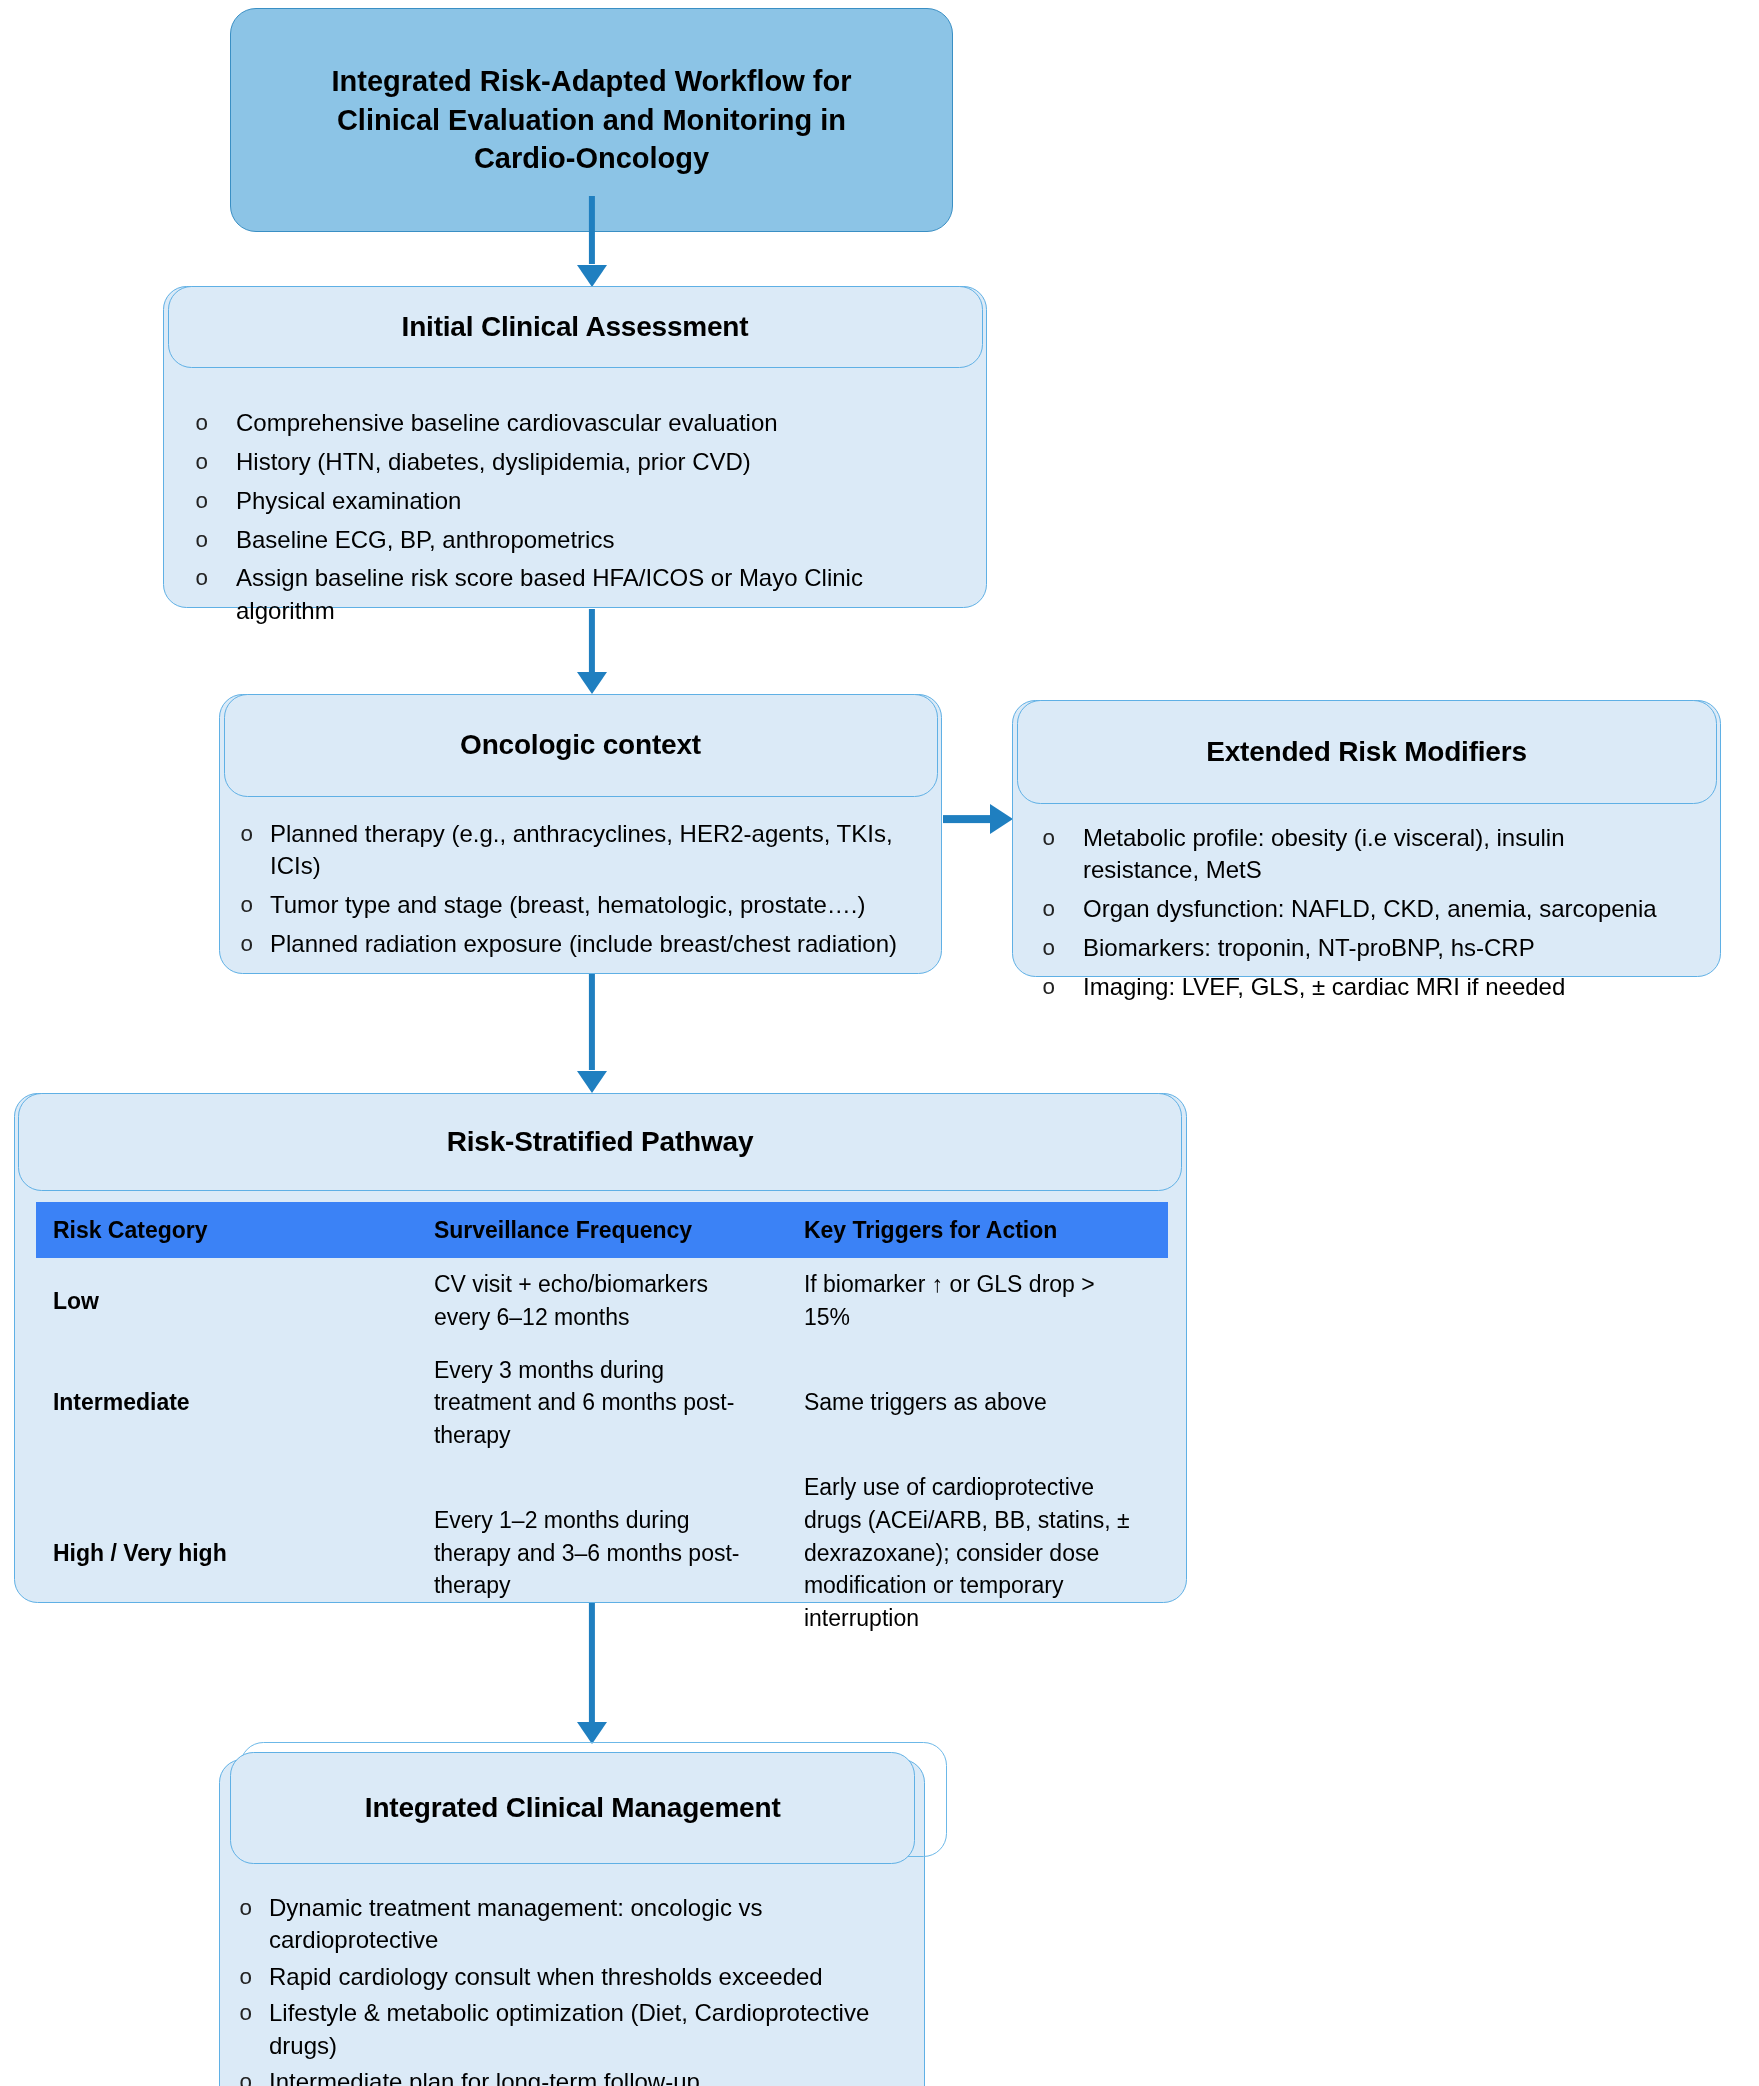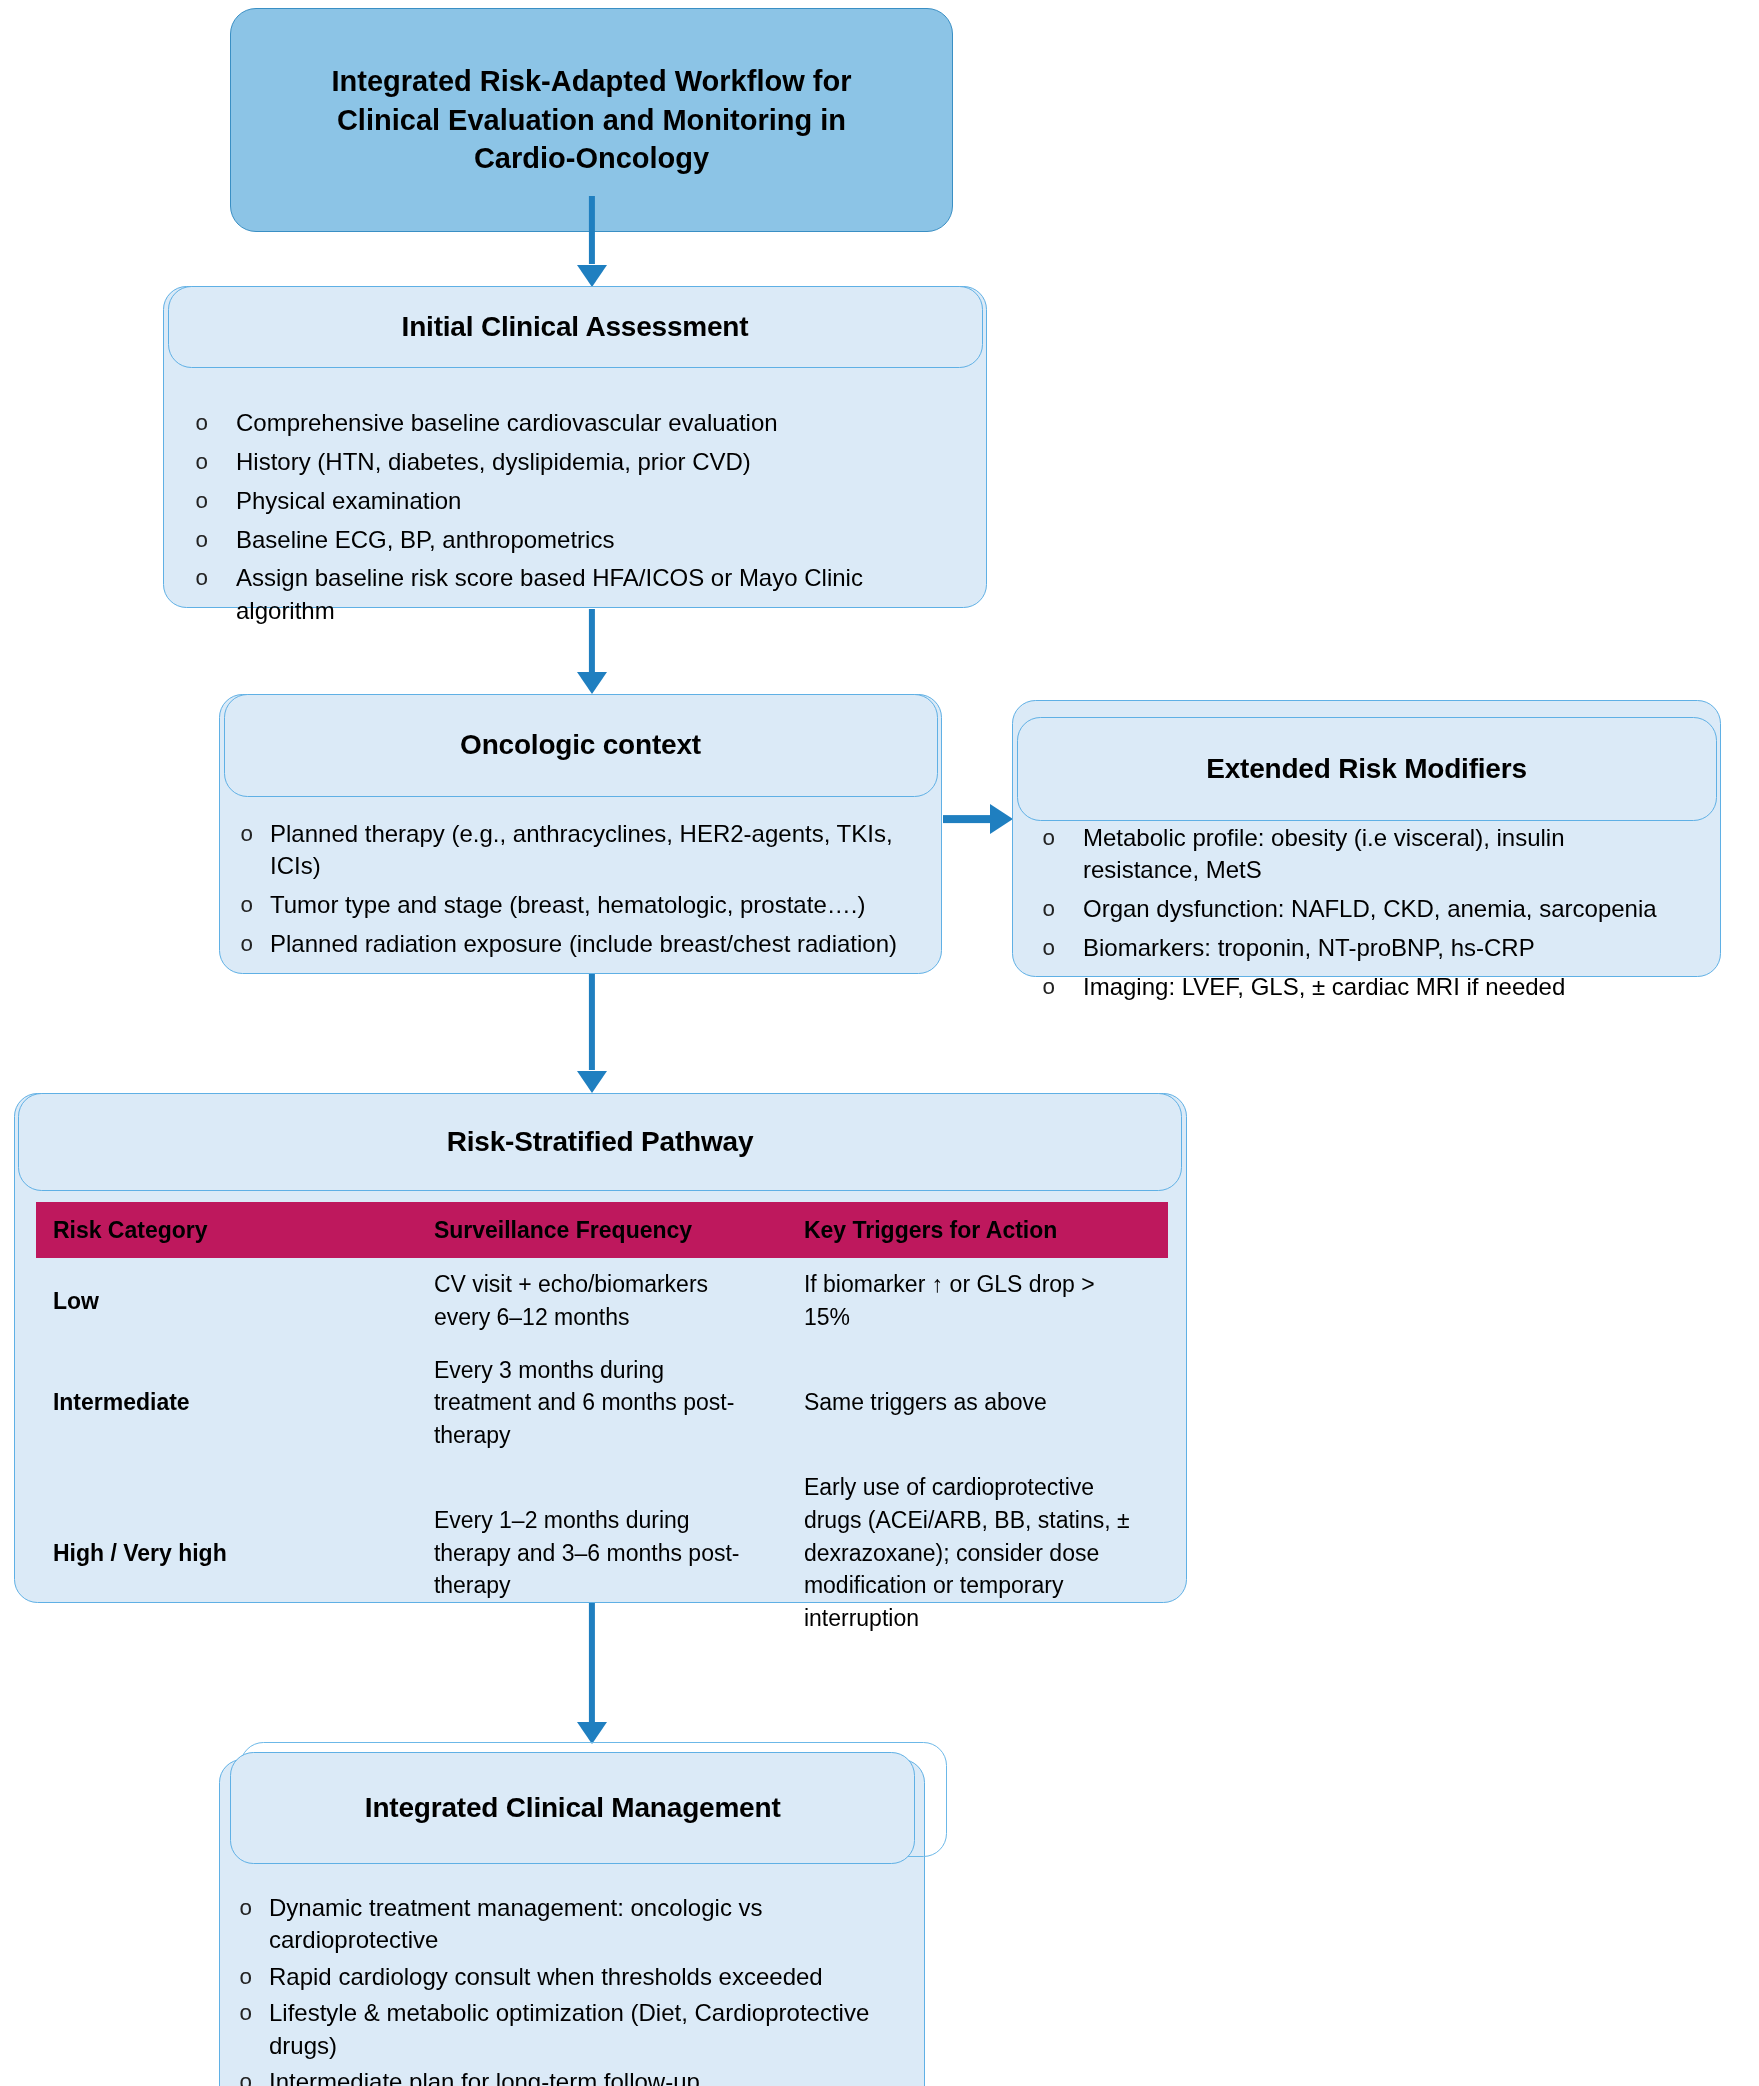--- a/index.html
+++ b/index.html
@@ -142,21 +142,21 @@
   }
 
   
   .risk-table {
     position: absolute;
     width: 1132px;
     border-collapse: collapse;
     table-layout: fixed;
   }
   .risk-table th {
-    background: #be185d;
+    background: #3b82f6;
     font-size: 23px;
     font-weight: bold;
     text-align: left;
     padding: 14.6px 0 14.6px 17px;
     color: #000;
     vertical-align: middle;
   }
   .risk-table td {
     font-size: 23px;
     line-height: 1.42;
@@ -220,21 +220,21 @@
     </ul>
   </div>
 
   <div class="arrow-h" style="left:943px; top:802px; width:70px; height:34px;">
     <div class="shaft" style="width:49px;"></div>
     <div class="head"></div>
   </div>
 
   <div class="node" style="left:1012px; top:700px; width:709px; height:277px;">
     <div class="card-body" style="left:0px; top:0px; width:709px; height:277px;"></div>
-    <div class="card-head" style="left:4.5px; top:17px; width:700px; height:104px;">
+    <div class="card-head" style="left:4.5px; top:0px; width:700px; height:104px;">
       <span class="card-title">Extended Risk Modifiers</span>
     </div>
     <ul class="blist" style="position:absolute; left:27px; top:122px; width:673px;">
       <li style="width:566px;"><span class="mk">o</span><span>Metabolic profile: obesity (i.e visceral), insulin resistance, MetS</span></li>
       <li><span class="mk">o</span><span>Organ dysfunction: NAFLD, CKD, anemia, sarcopenia</span></li>
       <li><span class="mk">o</span><span>Biomarkers: troponin, NT-proBNP, hs-CRP</span></li>
       <li><span class="mk">o</span><span>Imaging: LVEF, GLS, ± cardiac MRI if needed</span></li>
     </ul>
   </div>
 

